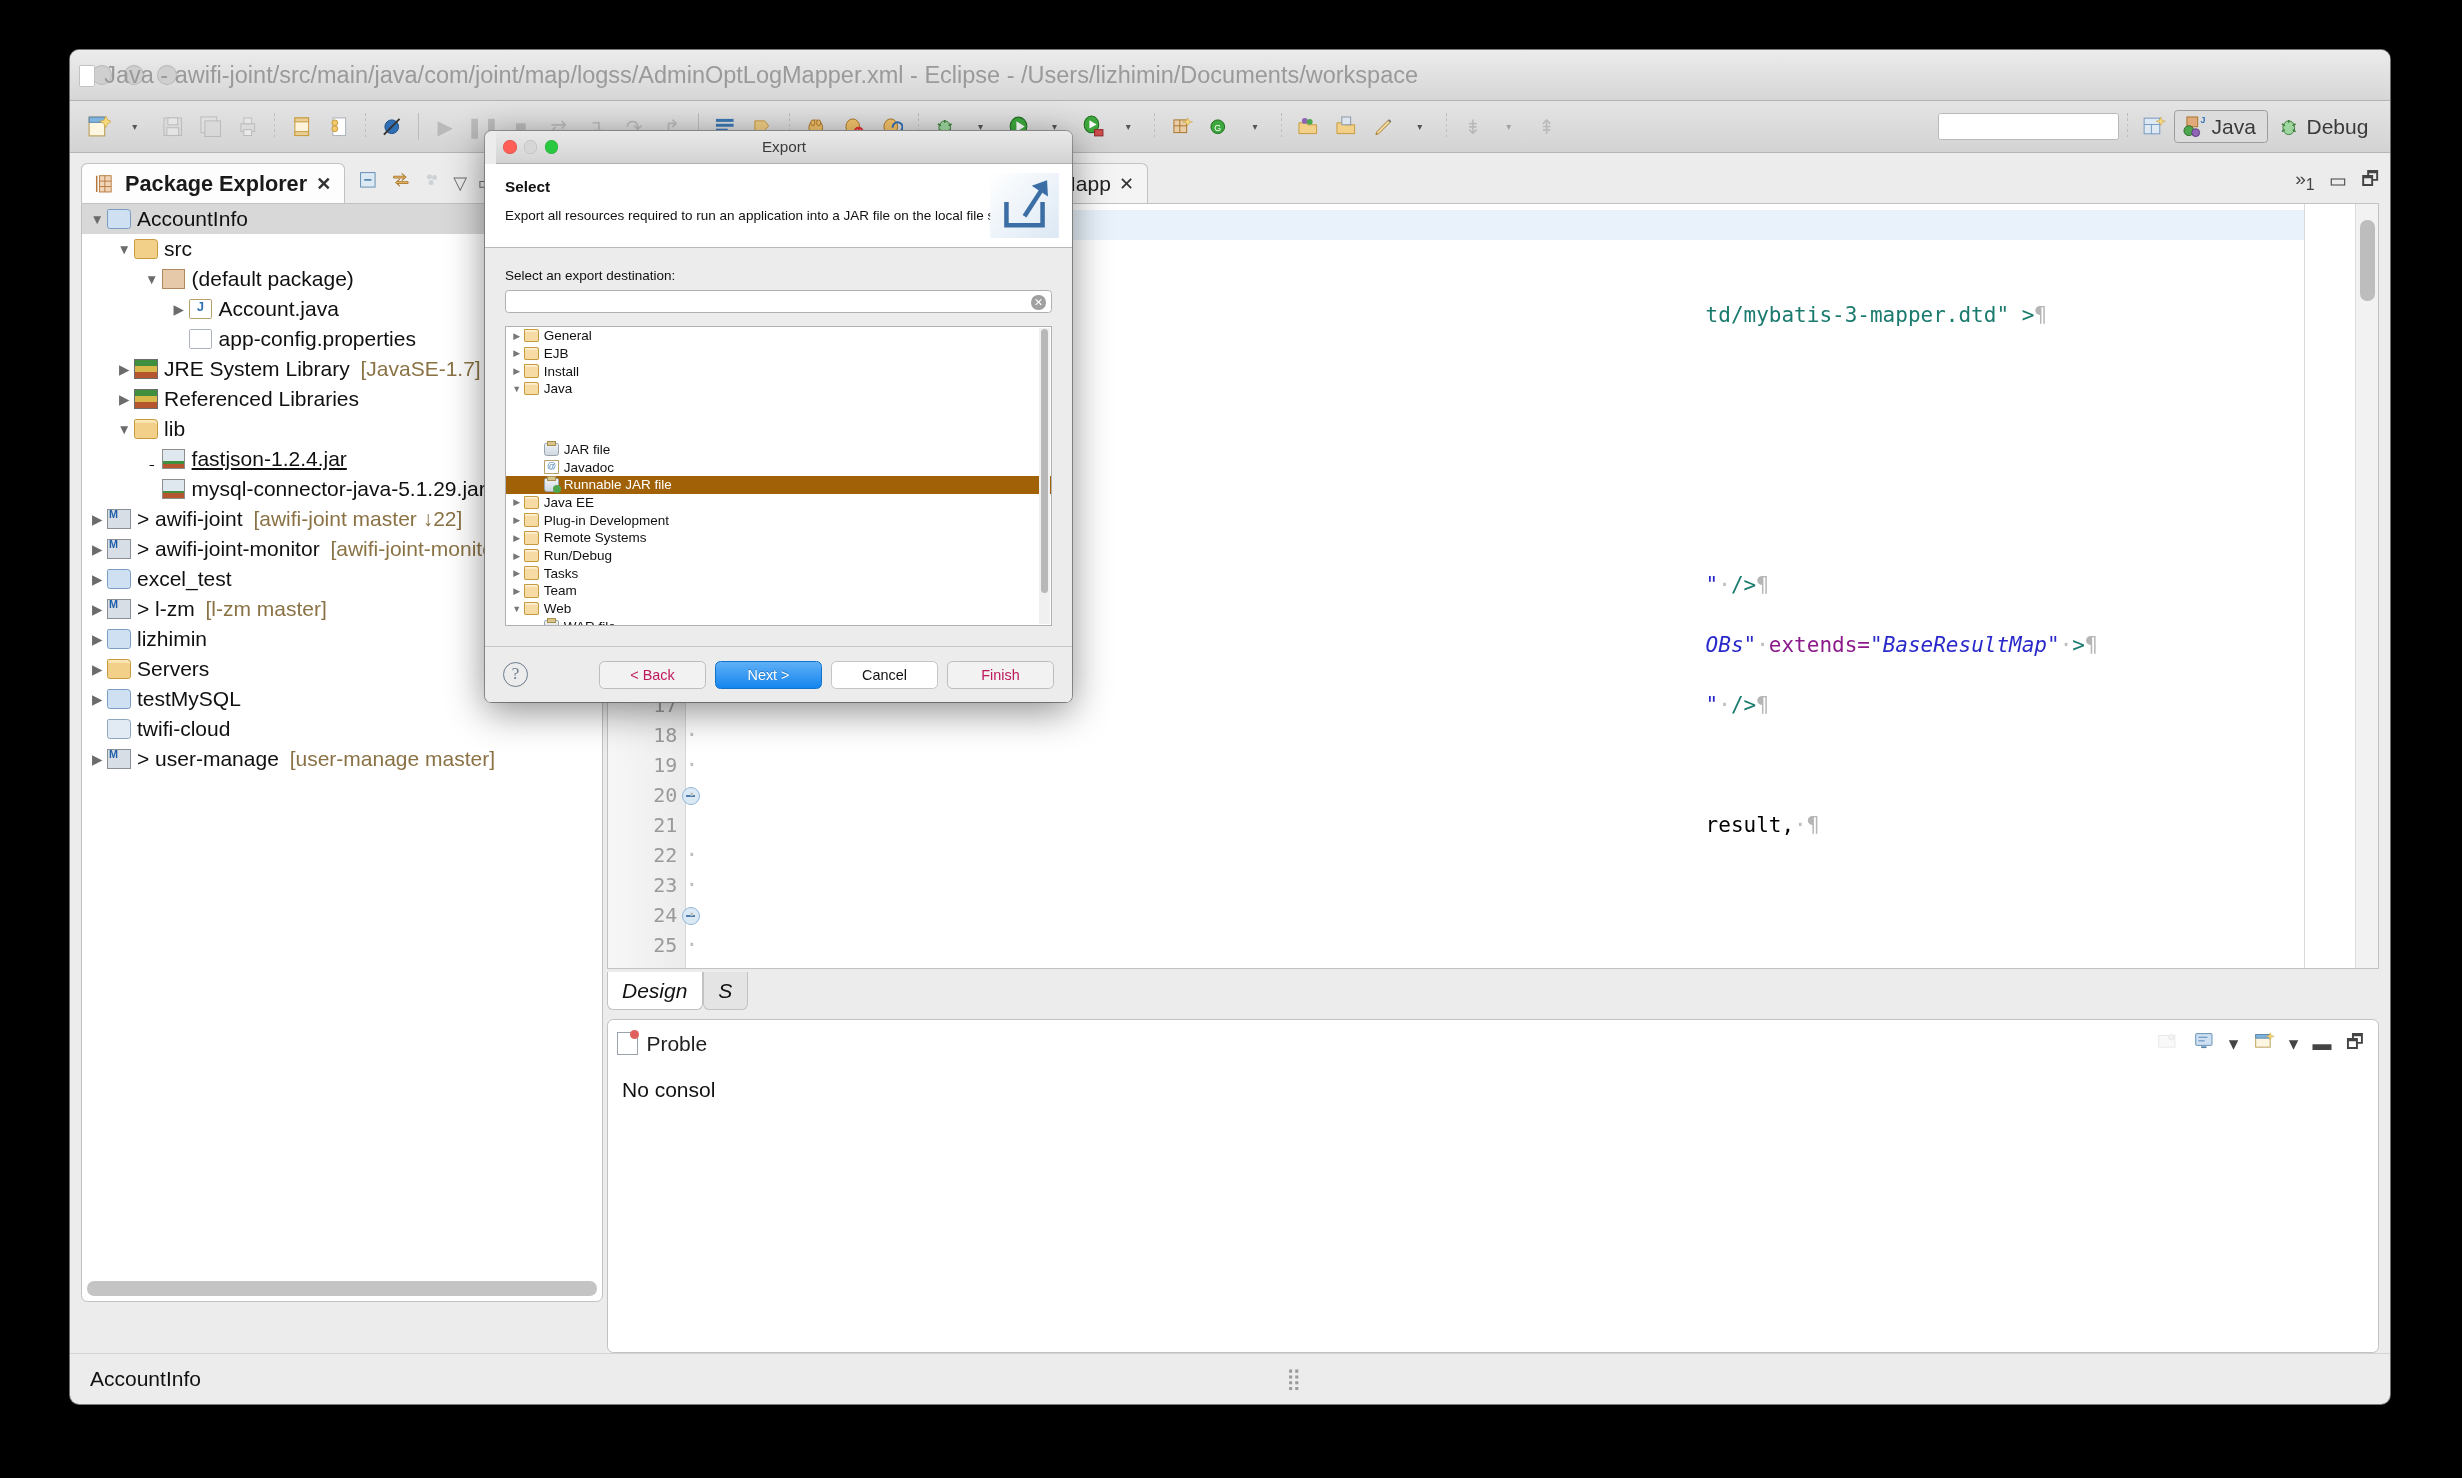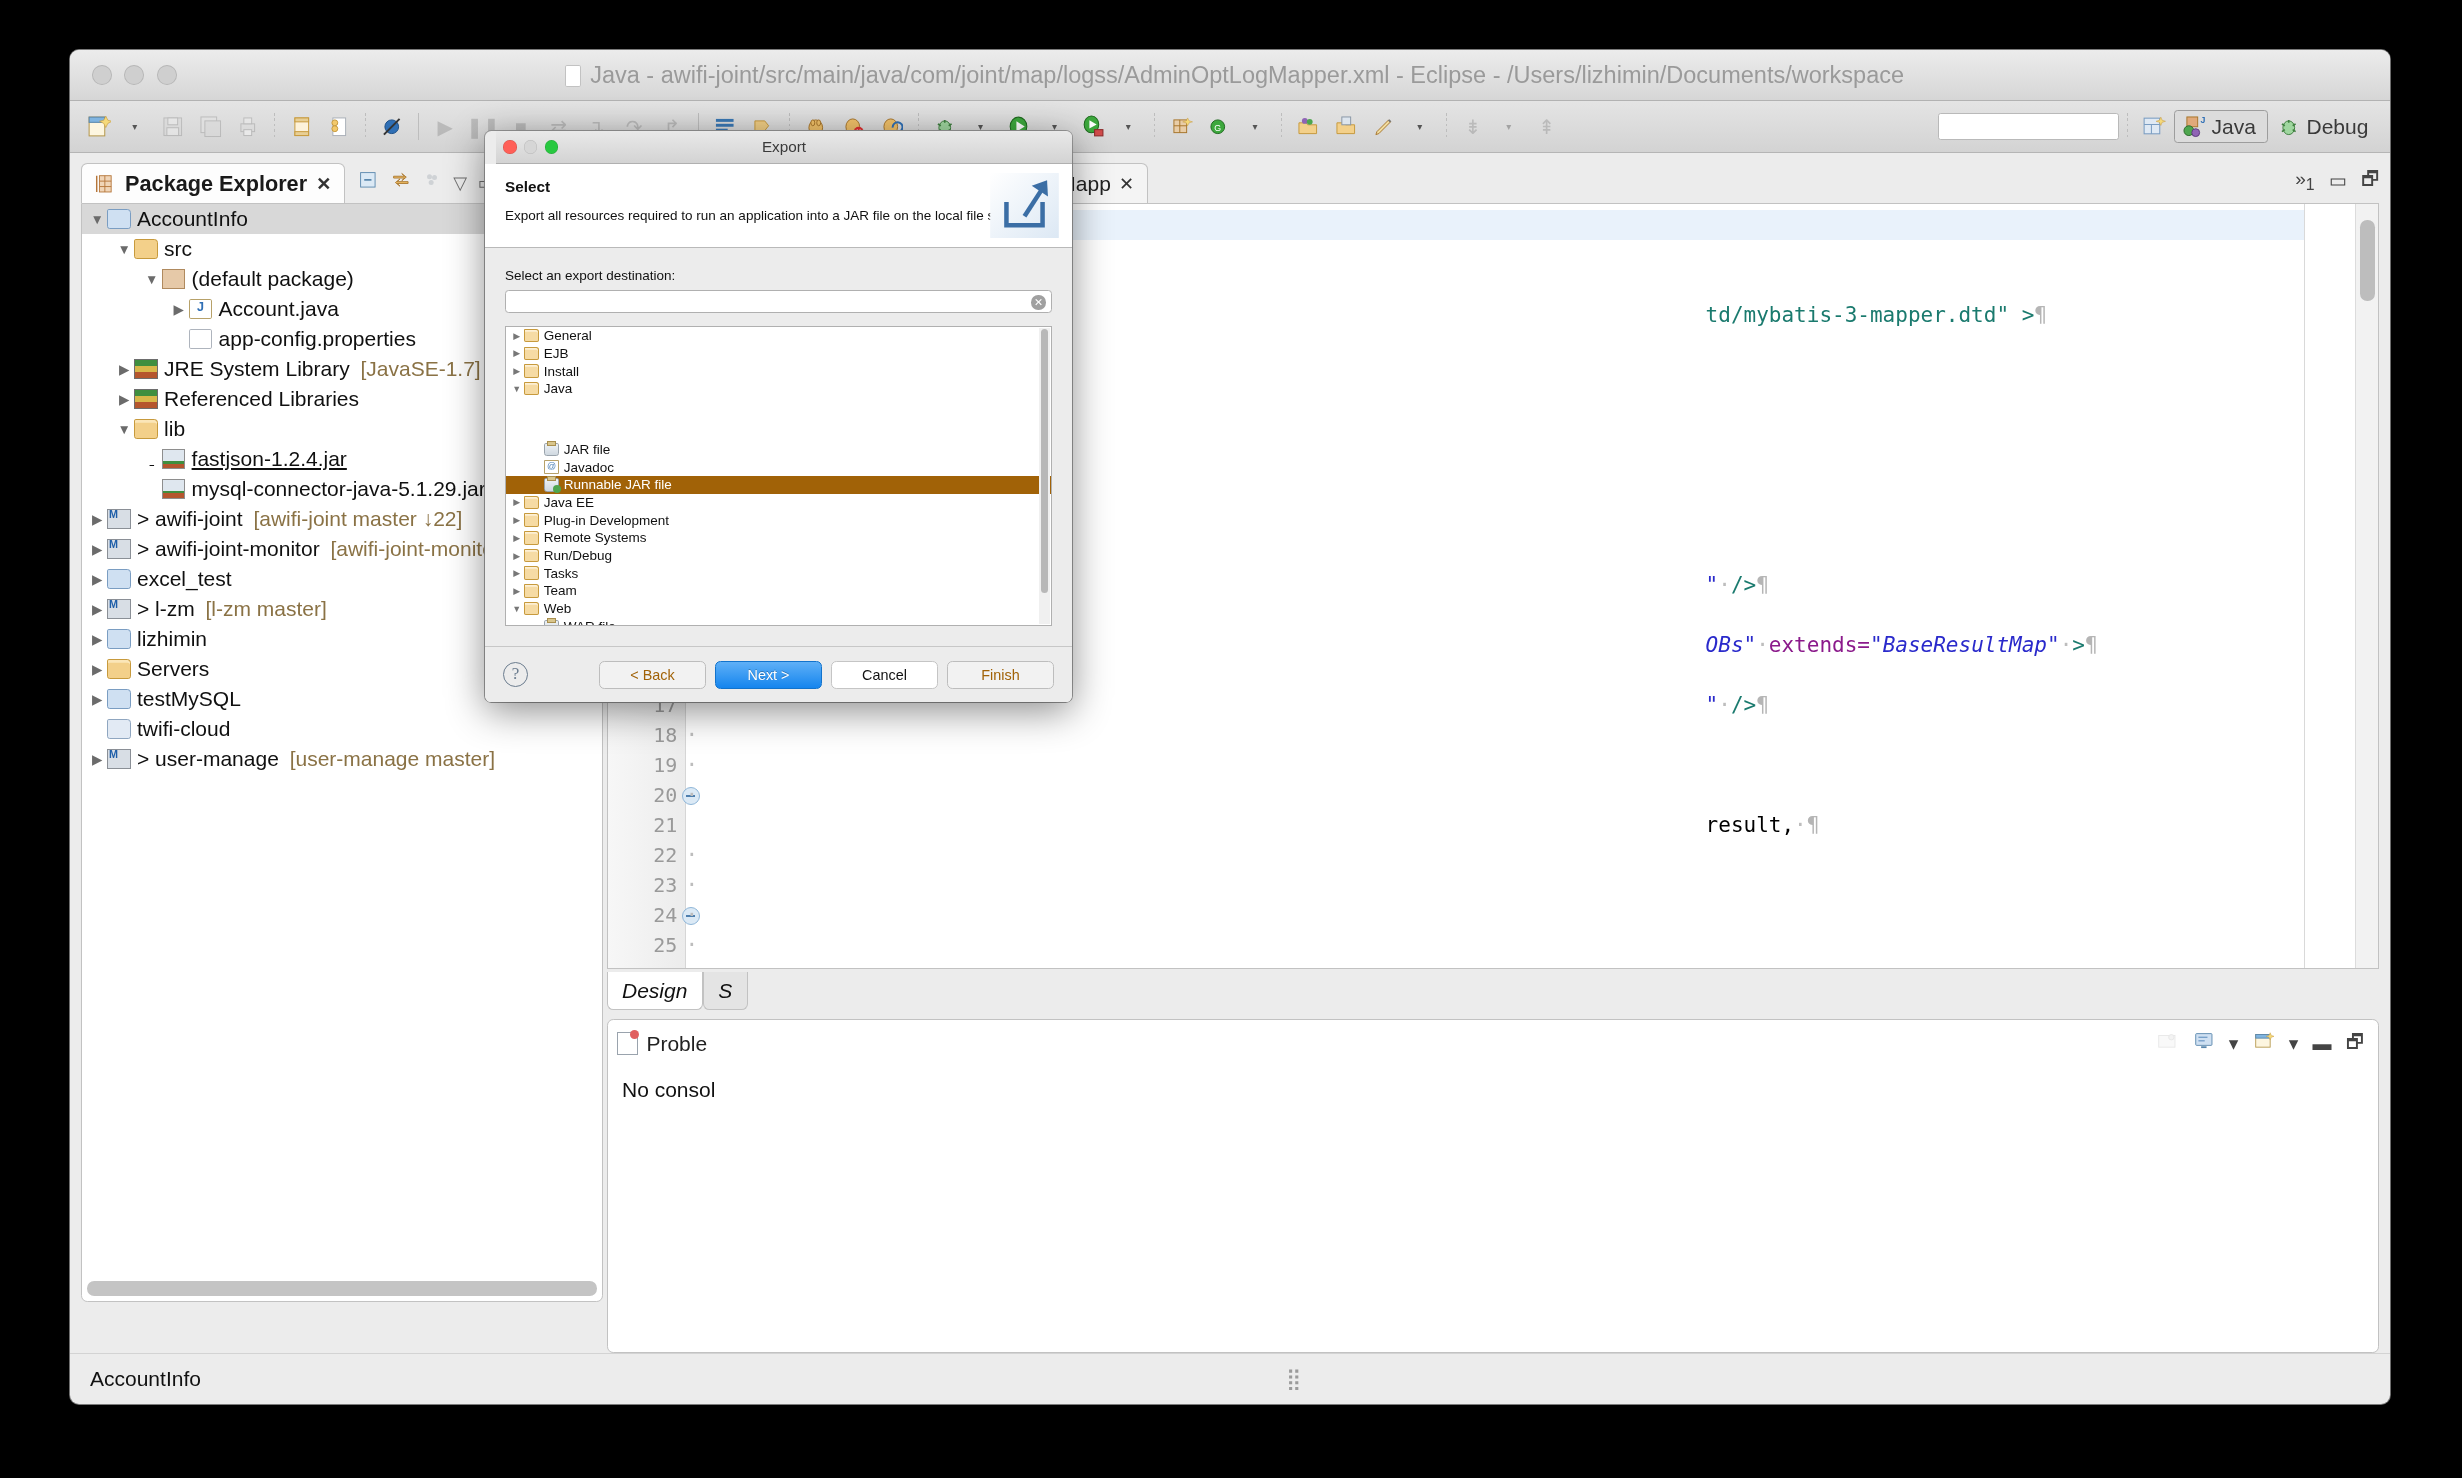--- a/index.html
+++ b/index.html
@@ -17,21 +17,21 @@
   #titlebar {
     position:relative; height:51px;
     background:linear-gradient(#ececec,#d6d6d6);
     border-bottom:0.9px solid #b2b2b2;
     display:flex; align-items:center;
   }
   .traffic { display:flex; gap:12.6px; margin-left:21.7px; }
   .tl { width:20px; height:20px; border-radius:50%; background:#cfcfcf;
         box-shadow:inset 0 0 0 0.9px rgba(0,0,0,.12); }
   #titletext {
-    position:absolute; left:0; right:0; text-align:center;
+    position:absolute; left:0; right:0; 
     font-size:23.5px; color:#9a9a9a; white-space:nowrap;margin-left:9px;
   }
   .doc-glyph { display:inline-block; width:16.2px; height:21.7px; vertical-align:-4.5px;
      background:#fff; border:0.9px solid #c2c2c2; border-radius:1.8px; margin-right:9px;}
 
   
   #toolbar {
     height:52px; background:linear-gradient(#e4e4e4,#d3d3d3);
     border-bottom:0.9px solid #b5b5b5;
     display:flex; align-items:center; padding:0 10.8px; gap:1.8px;
@@ -205,21 +205,21 @@
   #dlg-vthumb { position:absolute; top:1.8px; left:1.8px; width:7.2px; height:264px;
                 background:#b8b8b8; border-radius:3.6px; }
   #dlg-buttons { position:absolute; left:0; right:0; bottom:0; height:56px;
                  background:#ececec; border-top:0.9px solid #c7c7c7;
                  display:flex; align-items:center; padding:0 18px; }
   #dlg-help { width:25px; height:25px; border-radius:50%; border:1.8px solid #6b7c8e;
               color:#6b7c8e; font-size:17px; line-height:22.6px; text-align:center;
               font-family:"Liberation Serif", serif; }
   .dbtn { height:28px; min-width:107px; border-radius:5.4px; font-size:14.4px;
           display:flex; align-items:center; justify-content:center; margin-left:9px;
-          border:0.9px solid #bdbdbd; background:#f2f2f2; color:#a16207; }
+          border:0.9px solid #bdbdbd; background:#f2f2f2; color:#be185d; }
   .dbtn.normal { background:#fff; color:#111; border-color:#c5c5c5; }
   .dbtn.primary { background:linear-gradient(#5fb0f7,#1585ee); color:#fff;
                   border-color:#1273cc; text-shadow:0 -0.9px 0 rgba(0,0,0,.25); }
   #dlg-btn-group { margin-left:auto; display:flex; }
 </style>
 </head>
 <body>
 
 <div id="window">
 

